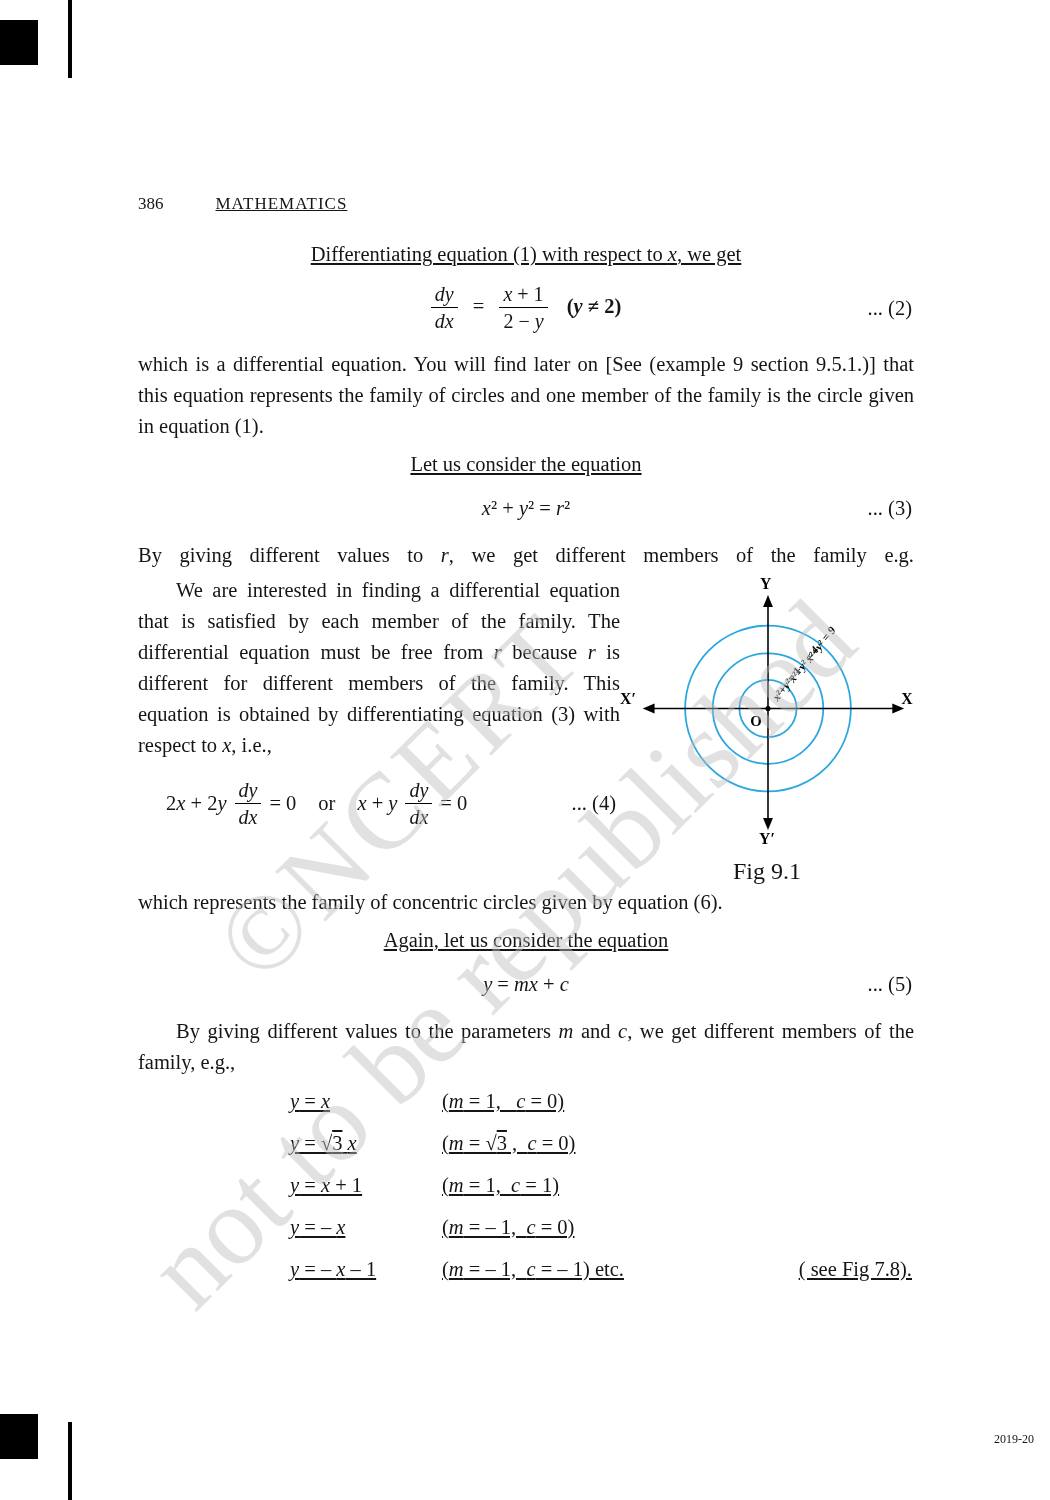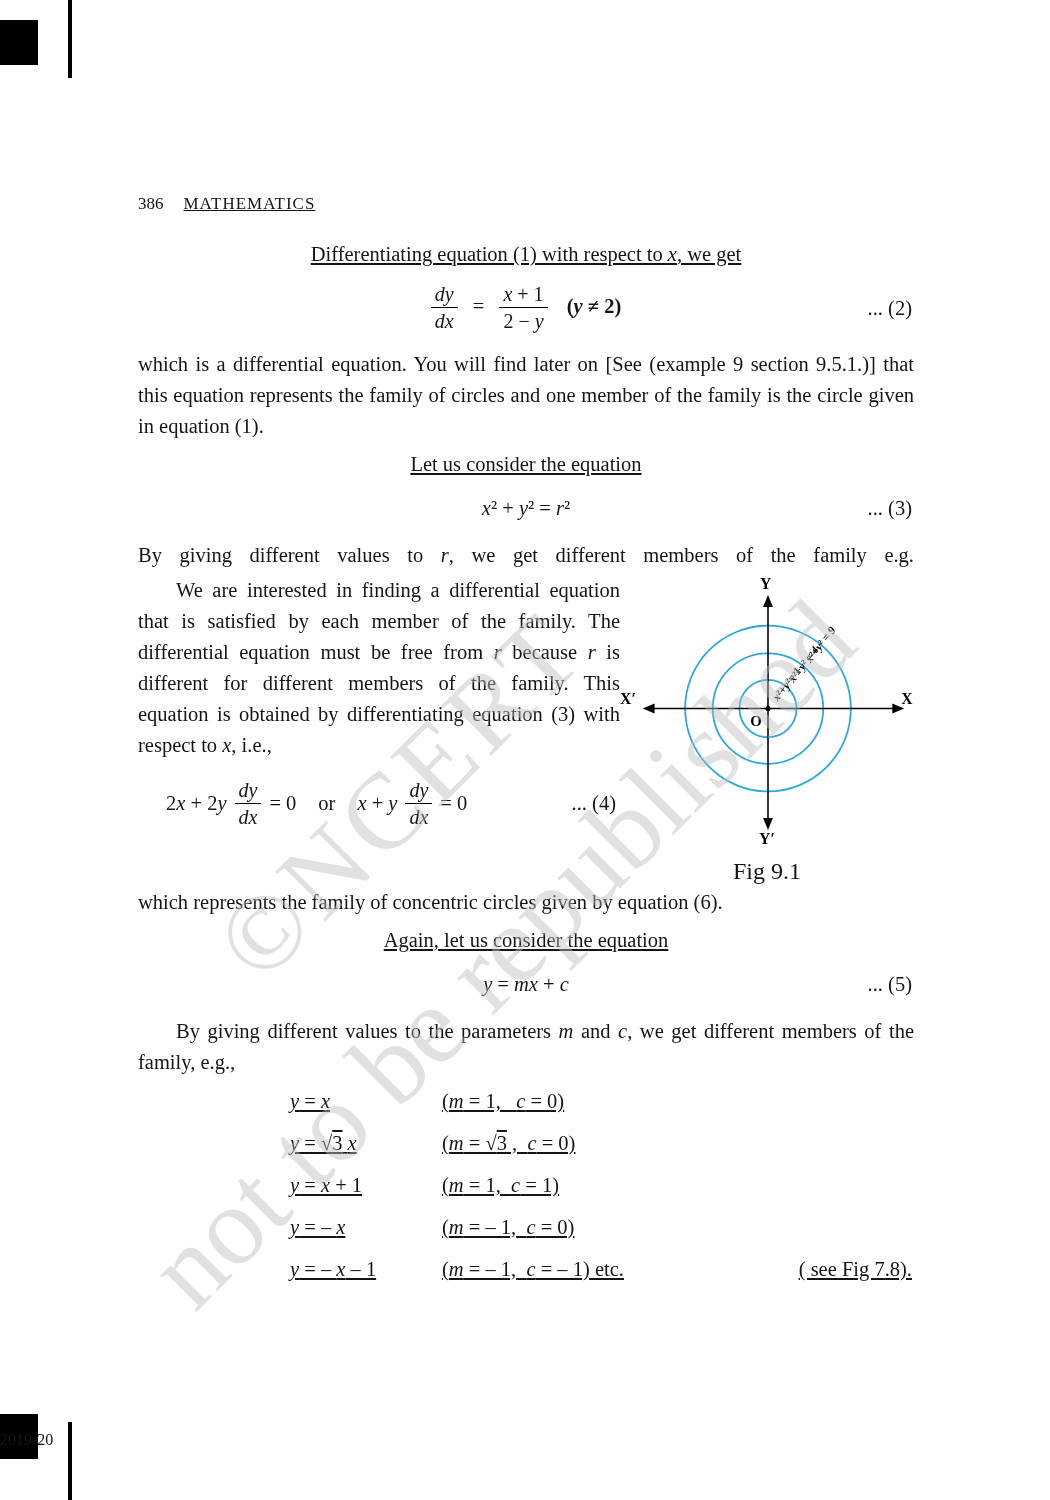--- a/index.html
+++ b/index.html
@@ -20,21 +20,21 @@
   .wm {
     position:absolute; white-space:nowrap; pointer-events:none;
     color:#bdbdbd; opacity:0.45; font-family:"Liberation Serif",serif;
     transform-origin:left center; z-index:3;
   }
   .wm1 { left:235px; top:945px; font-size:108px; letter-spacing:6px; transform:rotate(-45deg); }
   .wm2 { left:168px; top:1272px; font-size:112px; transform:rotate(-45deg); }
 
   .content { position:absolute; left:138px; top:188px; width:776px; z-index:2; }
 
-  .runhead { display:flex; align-items:center; gap:20px; font-size:17px; margin-bottom:20px; }
+  .runhead { display:flex; align-items:center; gap:52px; font-size:17px; margin-bottom:20px; }
   .runhead .rh-sub { letter-spacing:1px;text-decoration:underline; }
 
   p { margin:0 0 7px 0; text-align:justify; }
   .no-just { text-align:center;text-decoration:underline; }
   .indent { text-indent:38px; }
   .force-justify { text-align:justify; text-align-last:justify; margin-bottom:4px; }
 
   .eq-row { position:relative; text-align:center; margin:13px 0 16px 0; }
   .eq-tag { position:absolute; right:2px; top:50%; transform:translateY(-50%); }
 
@@ -54,21 +54,21 @@
 
   figure { margin:0; }
   .fig-caption { text-align:center; font-weight:normal; font-size:24px; }
 
   .family { margin:8px 0 10px 152px;text-decoration:underline; }
   .fam-row { display:flex; align-items:center; margin-bottom:11px; }
   .fam-eq { width:152px; }
   .fam-note { margin-left:auto; padding-right:2px; }
   .bar { text-decoration:overline; }
 
-  .footer { position:absolute; left:0; right:0; top:1424px; text-align:left; font-size:16px; z-index:2; }
+  .footer { position:absolute; left:0; right:16px; top:1424px; text-align:right; font-size:12px; z-index:2; }
 
   i { font-style:italic; }
 </style>
 </head>
 <body>
 
 <div class="mark mark-tl-box"></div>
 <div class="mark mark-tl-line"></div>
 <div class="mark mark-bl-box"></div>
 <div class="mark mark-bl-line"></div>

